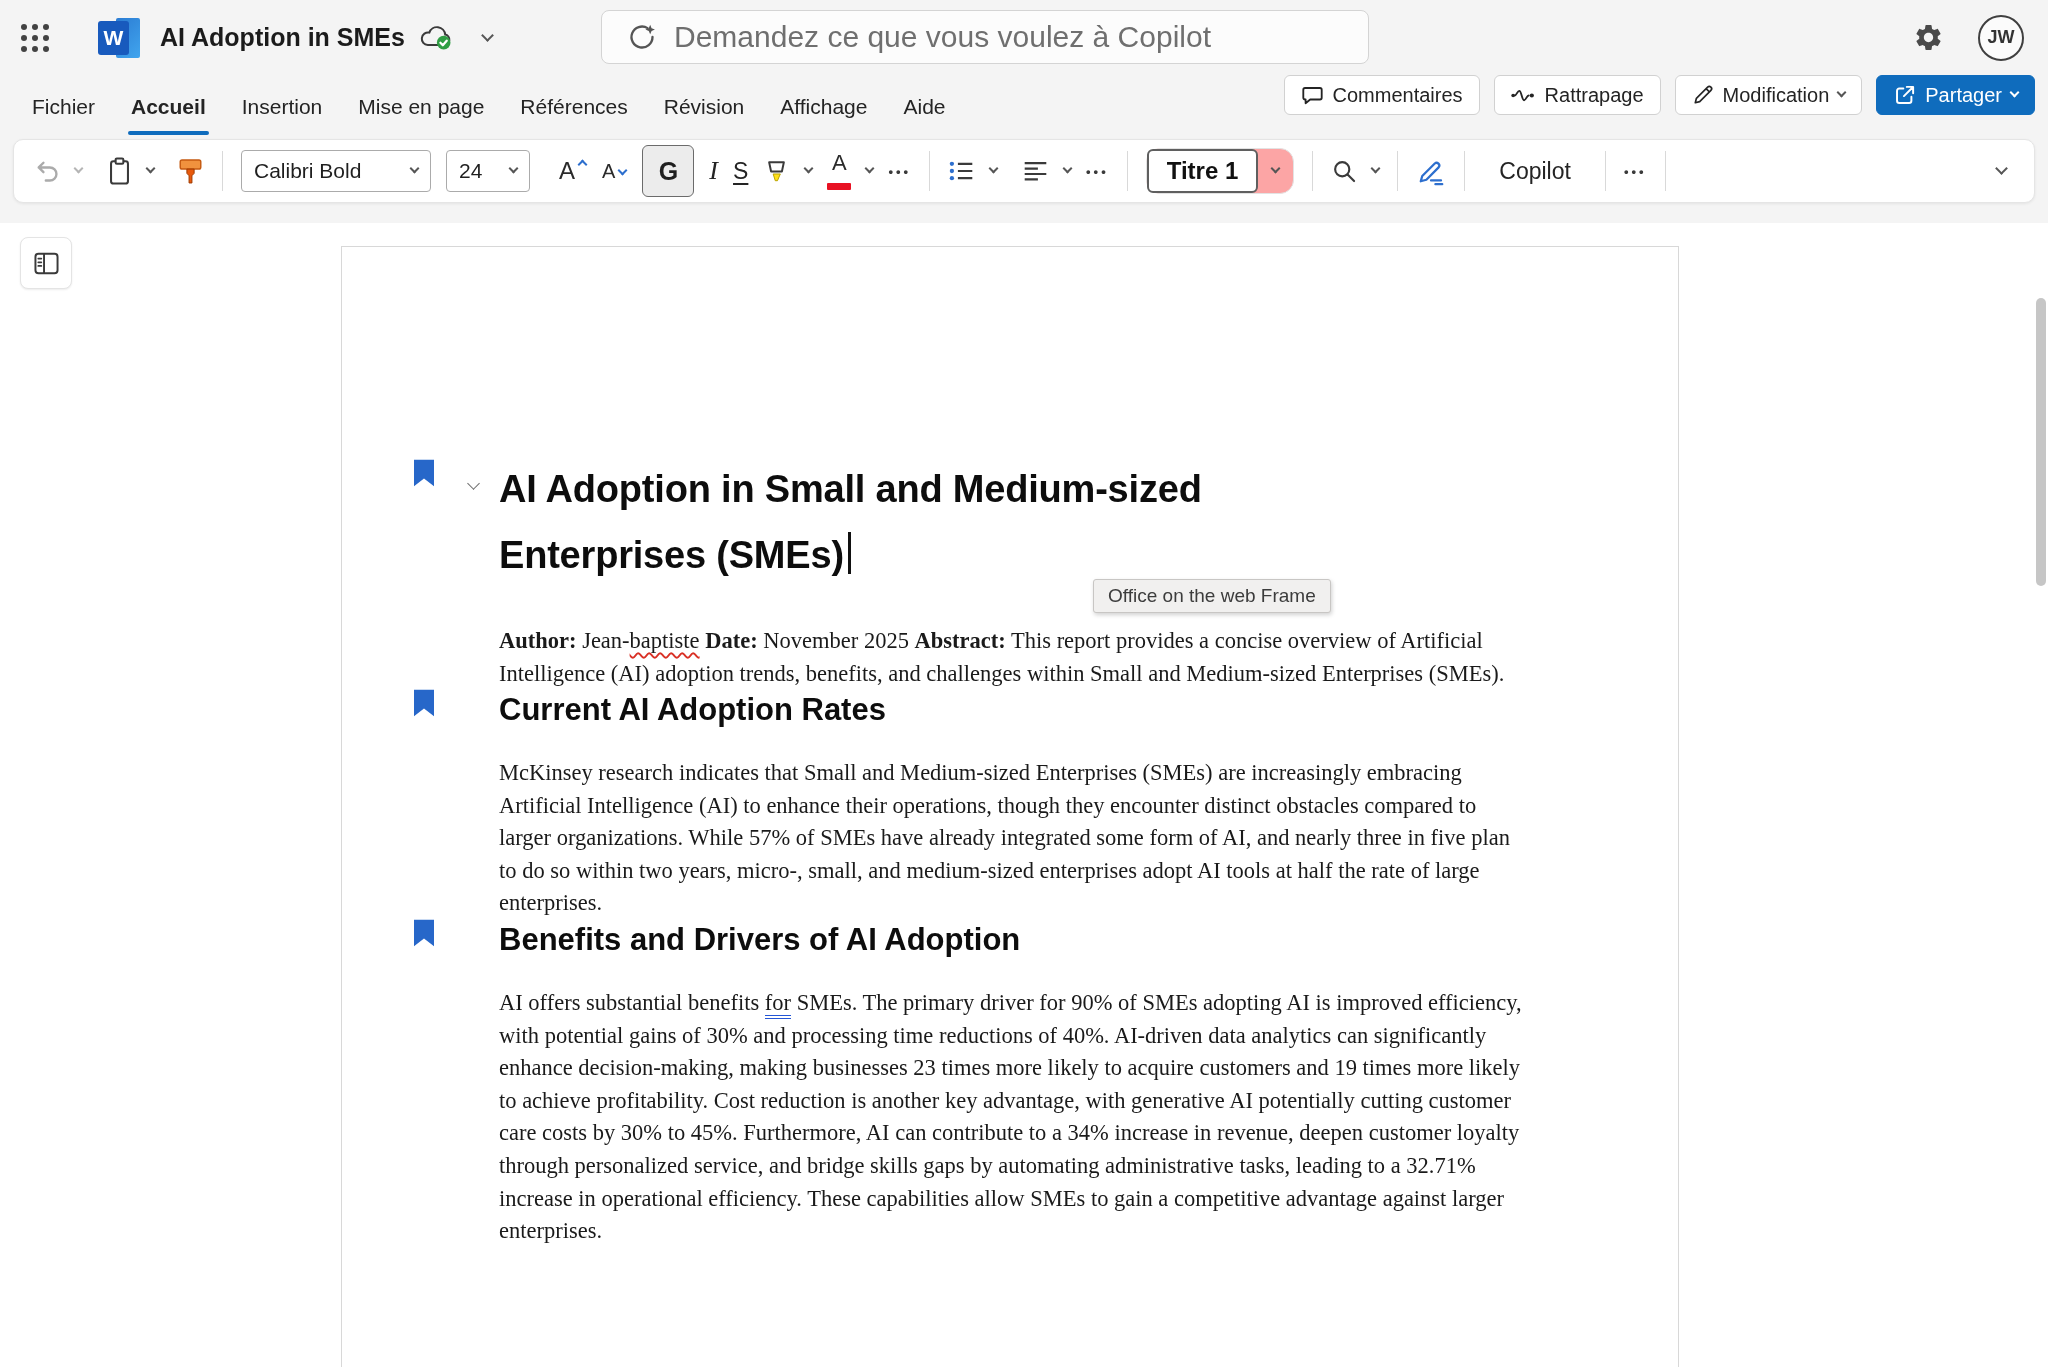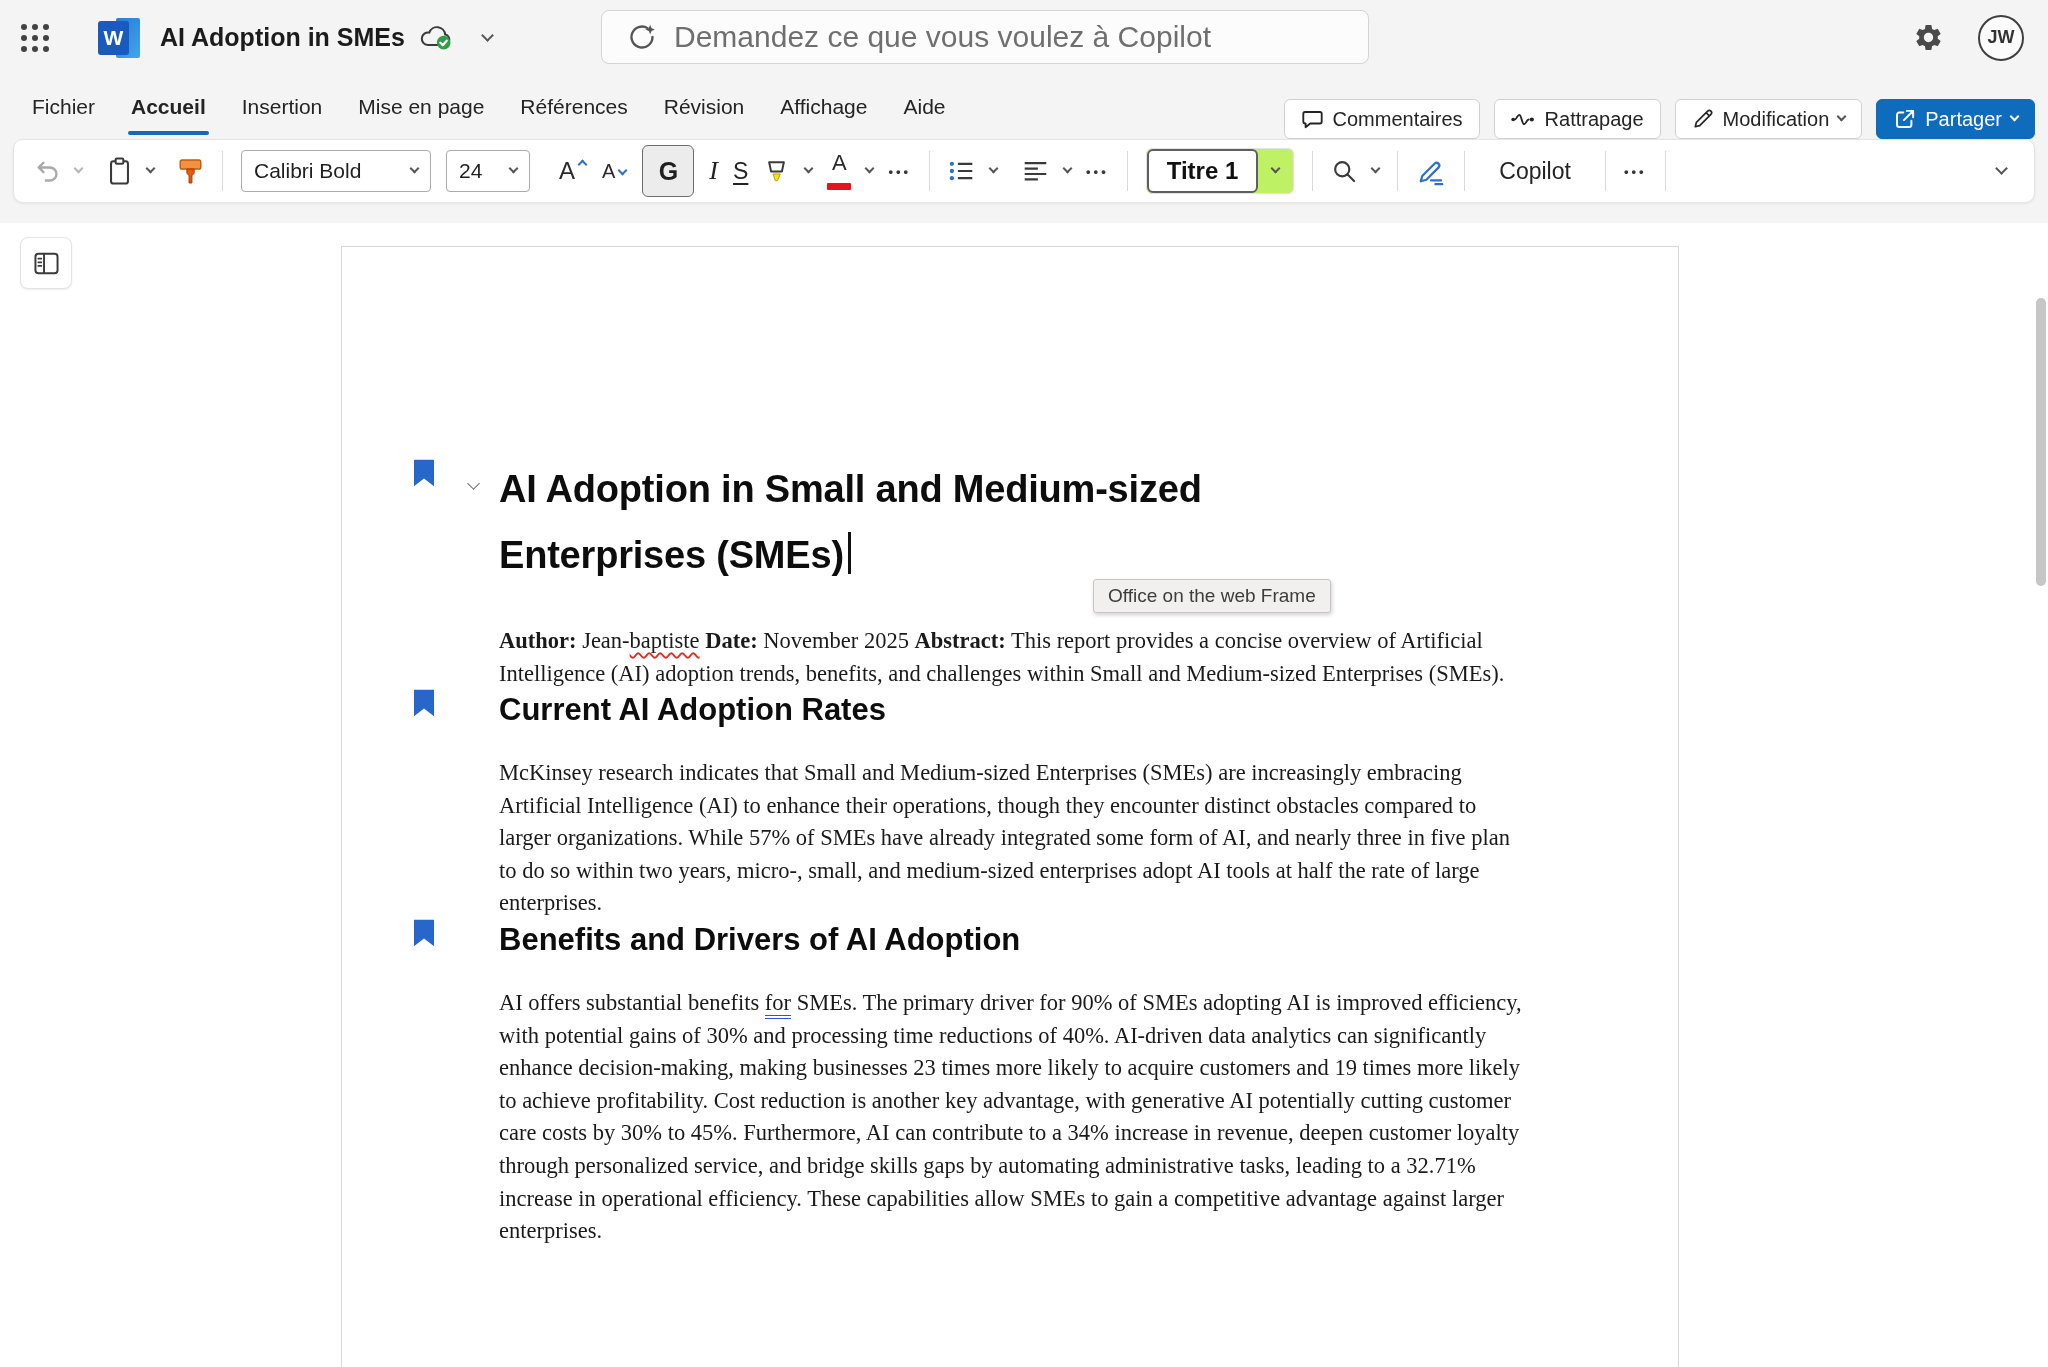--- a/index.html
+++ b/index.html
@@ -29,21 +29,21 @@
   .cloud { margin-left:14px; flex:none; }
   .title-chev { margin-left:30px; }
   .copilot-box { position:absolute; left:601px; top:10px; width:768px; height:54px; background:#fcfcfc; border:1px solid #d4d4d4; border-radius:8px; display:flex; align-items:center; padding-left:26px; gap:18px; }
   .copilot-box input { flex:1; border:none; outline:none; background:transparent; font-size:30px; color:#242424; font-family:"Liberation Sans", sans-serif; }
   .copilot-box input::placeholder { color:#6f6f6f; }
   .top-right { position:absolute; right:24px; top:0; height:75px; display:flex; align-items:center; gap:28px; }
   .gear-btn { width:44px; height:44px; display:flex; align-items:center; justify-content:center; }
   .avatar { width:46px; height:46px; border-radius:50%; border:2px solid #3f3f3f; background:#fbfbfb; color:#333; font-size:18px; font-weight:600; display:flex; align-items:center; justify-content:center; }
 
   
-  .menubar { position:absolute; left:0; top:75px; width:2048px; height:64px; display:flex; align-items:flex-end; padding:0 13px 0 14px; }
+  .menubar { position:absolute; left:0; top:75px; width:2048px; height:64px; display:flex; align-items:flex-start; padding:0 13px 0 14px; }
   .menu-item { position:relative; height:64px; display:flex; align-items:center; padding:0 18px; font-size:21px; color:#242424; }
   .menu-item.active { font-weight:bold; }
   .menu-item.active::after { content:""; position:absolute; left:15px; right:15px; bottom:4px; height:4px; border-radius:2px; background:#0f6cbd; }
   .menu-actions { margin-left:auto; display:flex; align-items:center; gap:14px; }
   .mbtn { height:40px; display:flex; align-items:center; gap:9px; padding:0 16px; background:#fff; border:1px solid #d1d1d1; border-radius:6px; font-size:20px; color:#242424; }
   .mbtn.primary { background:#0f6cbd; border-color:#0f6cbd; color:#fff; }
 
   
   .ribbon { position:absolute; left:13px; top:139px; width:2022px; height:64px; background:#fff; border:1px solid #e5e5e5; border-radius:10px; box-shadow:0 1px 3px rgba(0,0,0,.07); display:flex; align-items:center; padding:17px 20px; gap:15px; }
   .rdiv { width:1px; height:40px; background:#d9d9d9; flex:none; margin:0 3px; }
@@ -56,21 +56,21 @@
   .italic-txt { font-family:"Liberation Serif", serif; font-style:italic; font-size:26px; }
   .underline-txt { font-size:23px; text-decoration:underline; text-underline-offset:4px; }
   .growshrink { position:relative; }
   .growshrink .mark { position:absolute; top:2px; right:-11px; width:7px; height:7px; border-right:2.2px solid #2d6fce; border-bottom:2.2px solid #2d6fce; }
   .growshrink .mark.up { transform:rotate(-135deg); }
   .growshrink .mark.down { transform:rotate(45deg); top:6px; }
   .fontcolor { display:flex; flex-direction:column; align-items:center; line-height:1; }
   .fontcolor .fc-a { font-size:22px; color:#2b2b2b; }
   .fontcolor .fc-bar { width:24px; height:7px; background:#e81123; border-radius:1px; margin-top:2px; }
   .dots-ico { font-size:13px; font-weight:bold; letter-spacing:3px; color:#3a3a3a; }
-  .style-combo { display:flex; align-items:center; background:#bef264; border:1px solid #e3e3e3; border-radius:6px; padding-right:14px; gap:14px; flex:none; }
+  .style-combo { display:flex; align-items:center; background:#fca5a5; border:1px solid #e3e3e3; border-radius:14px; padding-right:14px; gap:14px; flex:none; }
   .style-box { background:#fff; border:2px solid #5f5f5f; border-radius:6px; padding:6px 18px; font-size:24px; font-weight:bold; color:#111; }
   .copilot-label { font-size:23px; color:#242424; }
   .collapse-chev { margin-left:auto; margin-right:8px; }
 
   
   .content { position:absolute; left:0; top:223px; width:2048px; bottom:0; background:#fff; overflow:hidden; }
   .navpane-btn { position:absolute; left:20px; top:14px; width:52px; height:52px; background:#fff; border:1px solid #e4e4e4; border-radius:8px; box-shadow:0 1px 2px rgba(0,0,0,.08); display:flex; align-items:center; justify-content:center; }
   .page { position:absolute; left:341px; top:23px; width:1338px; height:1200px; background:#fff; border:1px solid #d8d8d8; border-bottom:none; padding:209px 156px 0 157px; }
   .doc-h1-wrap { position:relative; max-width:900px; }
   .doc-h1 { font-size:38px; line-height:66px; font-weight:bold; color:#0d0d0d; letter-spacing:-0.2px; }

